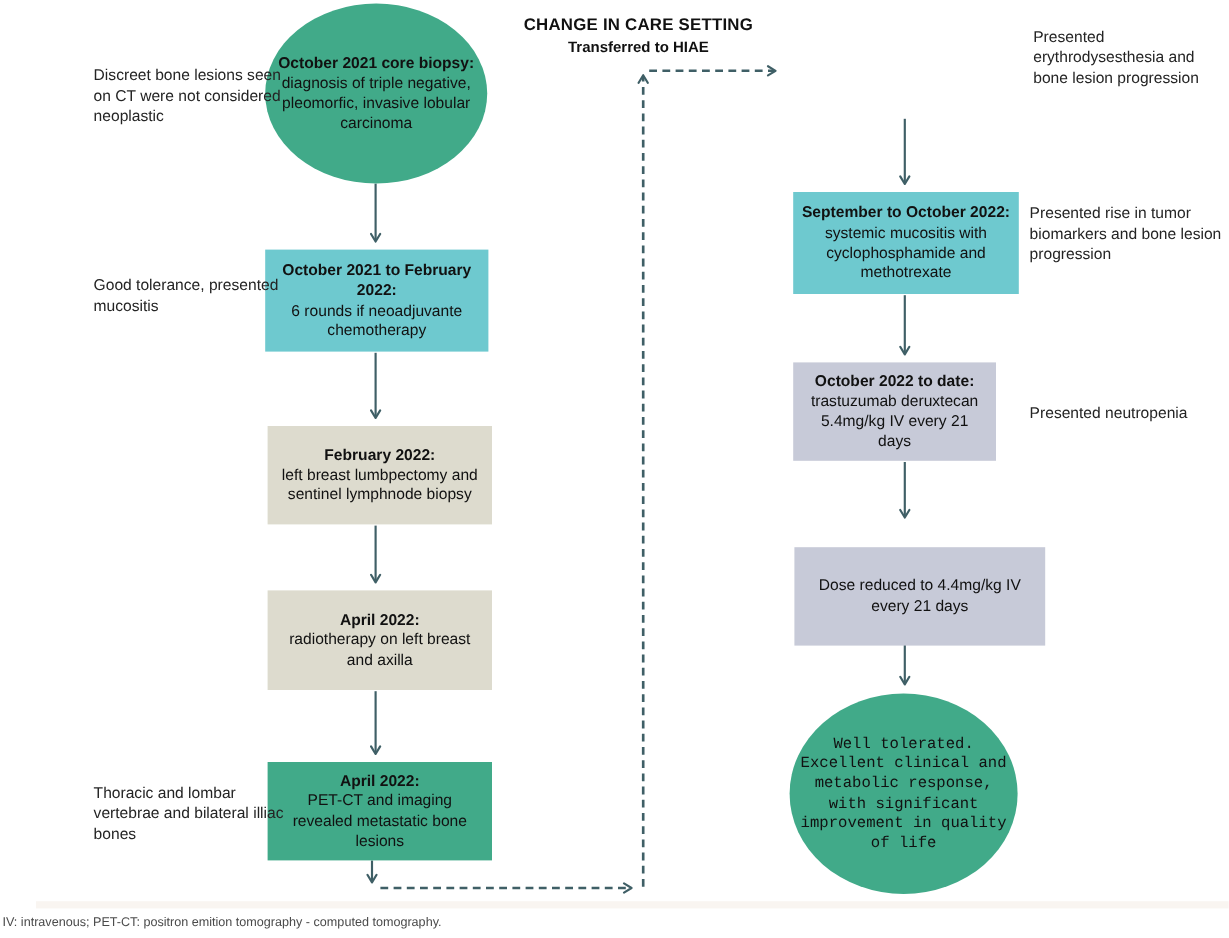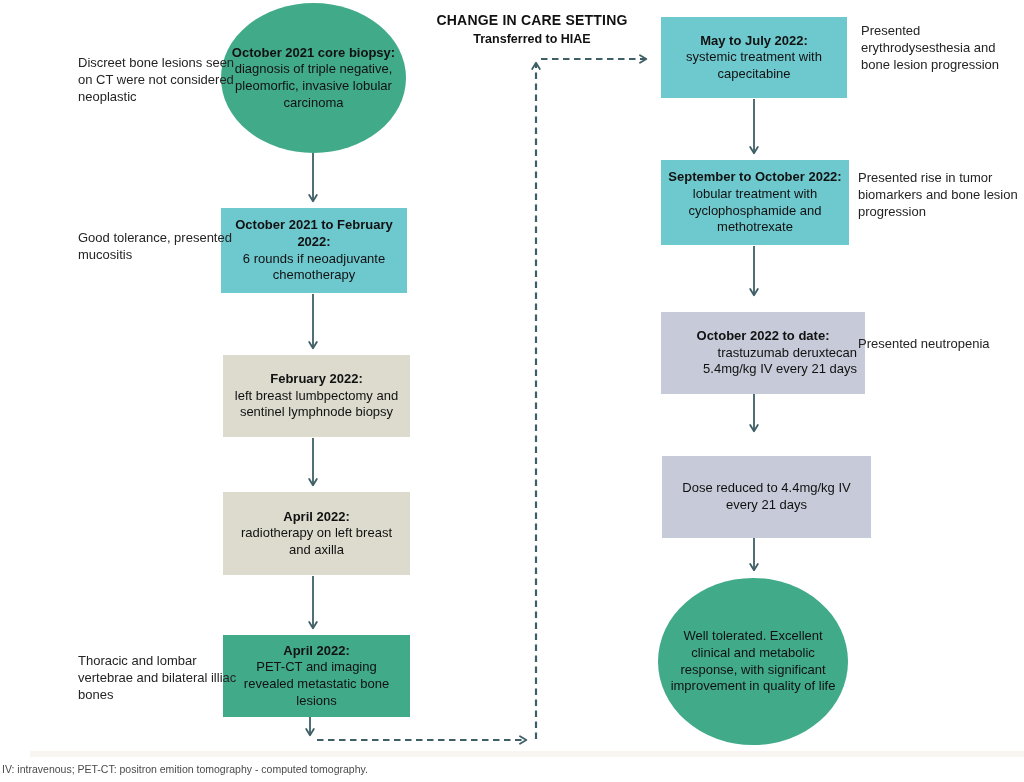--- a/index.html
+++ b/index.html
@@ -89,40 +89,36 @@
   <div class="node beige" style="left:223px;top:492px;width:187px;height:83px;">
     <div class="nt">April 2022:</div>
     <div class="nb">radiotherapy on left breast and axilla</div>
   </div>
 
   <div class="node green" style="left:223px;top:635px;width:187px;height:82px;">
     <div class="nt">April 2022:</div>
     <div class="nb">PET-CT and imaging revealed metastatic bone lesions</div>
   </div>
 
-  <div class="node teal" style="left:661px;top:17px;width:186px;height:81px;">
-    <div class="nt">May to July 2022:</div>
-    <div class="nb">systemic treatment with capecitabine</div>
-  </div>
 
   <div class="node teal" style="left:661px;top:160px;width:188px;height:85px;padding:0 5px;">
     <div class="nt">September to October 2022:</div>
-    <div class="nb">lobular treatment with cyclophosphamide and methotrexate</div>
+    <div class="nb">systemic mucositis with cyclophosphamide and methotrexate</div>
   </div>
 
-  <div class="node lavender" style="left:661px;top:312px;width:204px;height:82px;text-align:right;">
+  <div class="node lavender" style="left:661px;top:302px;width:169px;height:82px;">
     <div class="nt">October 2022 to date:</div>
     <div class="nb">trastuzumab deruxtecan 5.4mg/kg IV every 21 days</div>
   </div>
 
   <div class="node lavender" style="left:662px;top:456px;width:209px;height:82px;">
     <div class="nb">Dose reduced to 4.4mg/kg IV every 21 days</div>
   </div>
 
-  <div class="node ellipse green" style="left:658px;top:578px;width:190px;height:167px;">
+  <div class="node ellipse green" style="left:658px;top:578px;width:190px;height:167px;font-family:Liberation Mono, monospace;">
     <div class="nb">Well tolerated. Excellent clinical and metabolic response, with significant improvement in quality of life</div>
   </div>
 
   <div class="annot" style="left:78px;top:55px;width:168px;">Discreet bone lesions seen on CT were not considered neoplastic</div>
   <div class="annot" style="left:78px;top:230px;width:165px;">Good tolerance, presented mucositis</div>
   <div class="annot" style="left:78px;top:653px;width:168px;">Thoracic and lombar vertebrae and bilateral illiac bones</div>
   <div class="annot" style="left:861px;top:23px;width:160px;">Presented erythrodysesthesia and bone lesion progression</div>
   <div class="annot" style="left:858px;top:170px;width:165px;">Presented rise in tumor biomarkers and bone lesion progression</div>
   <div class="annot" style="left:858px;top:336px;width:170px;">Presented neutropenia</div>
 

